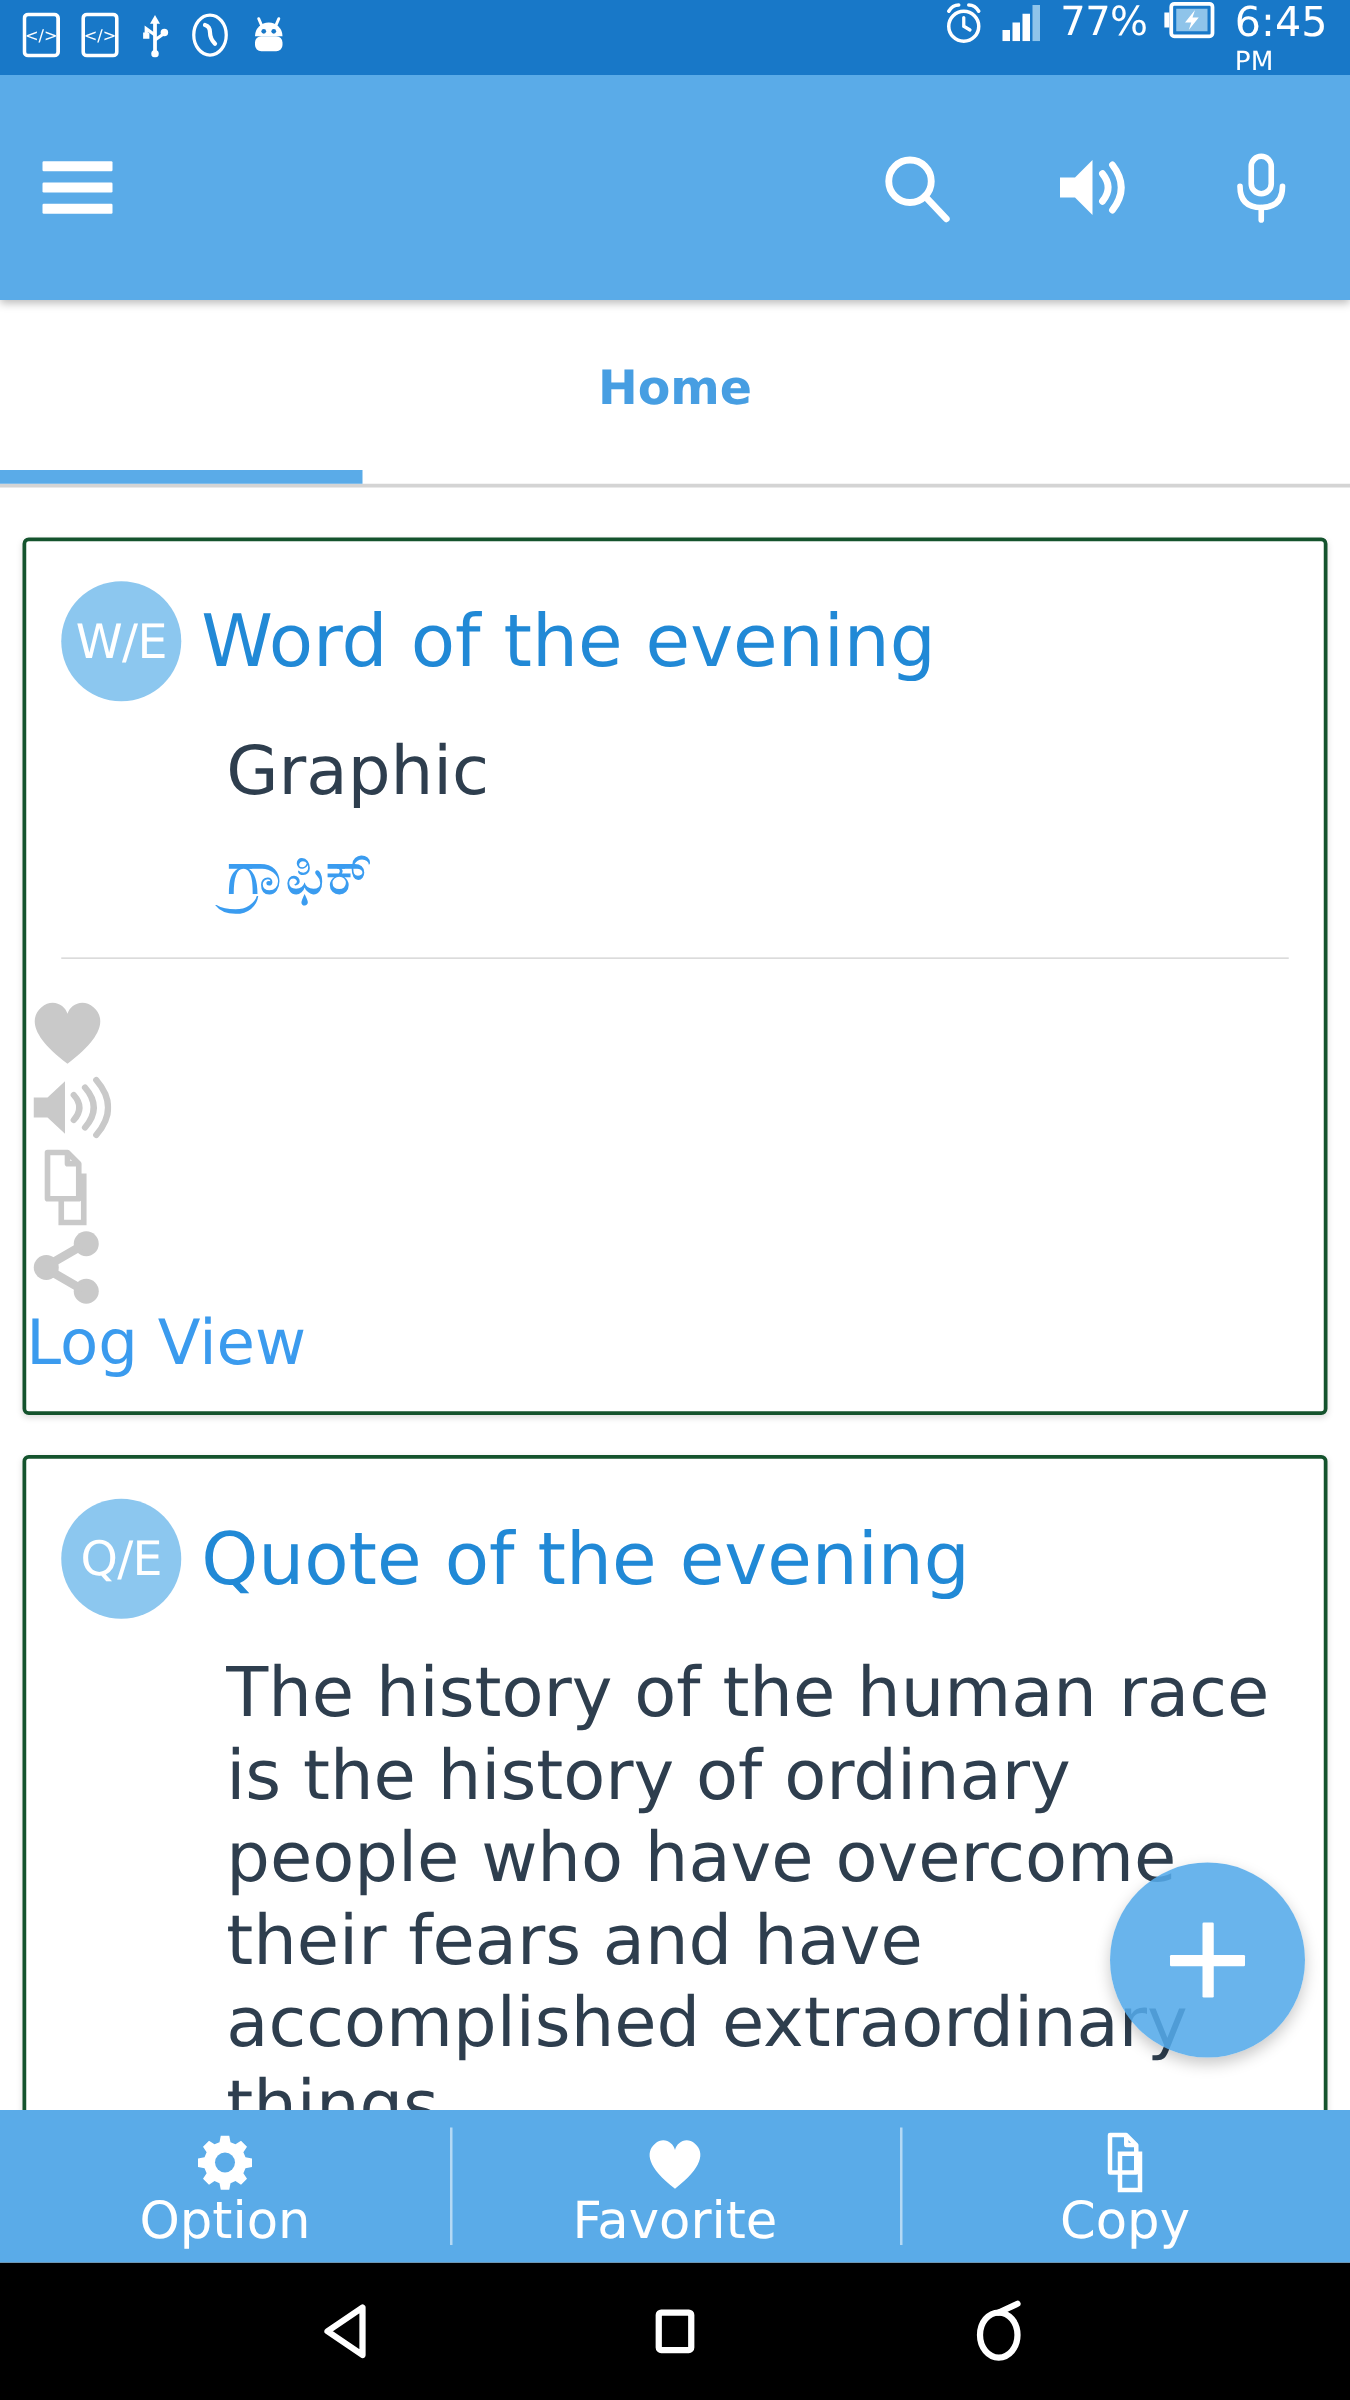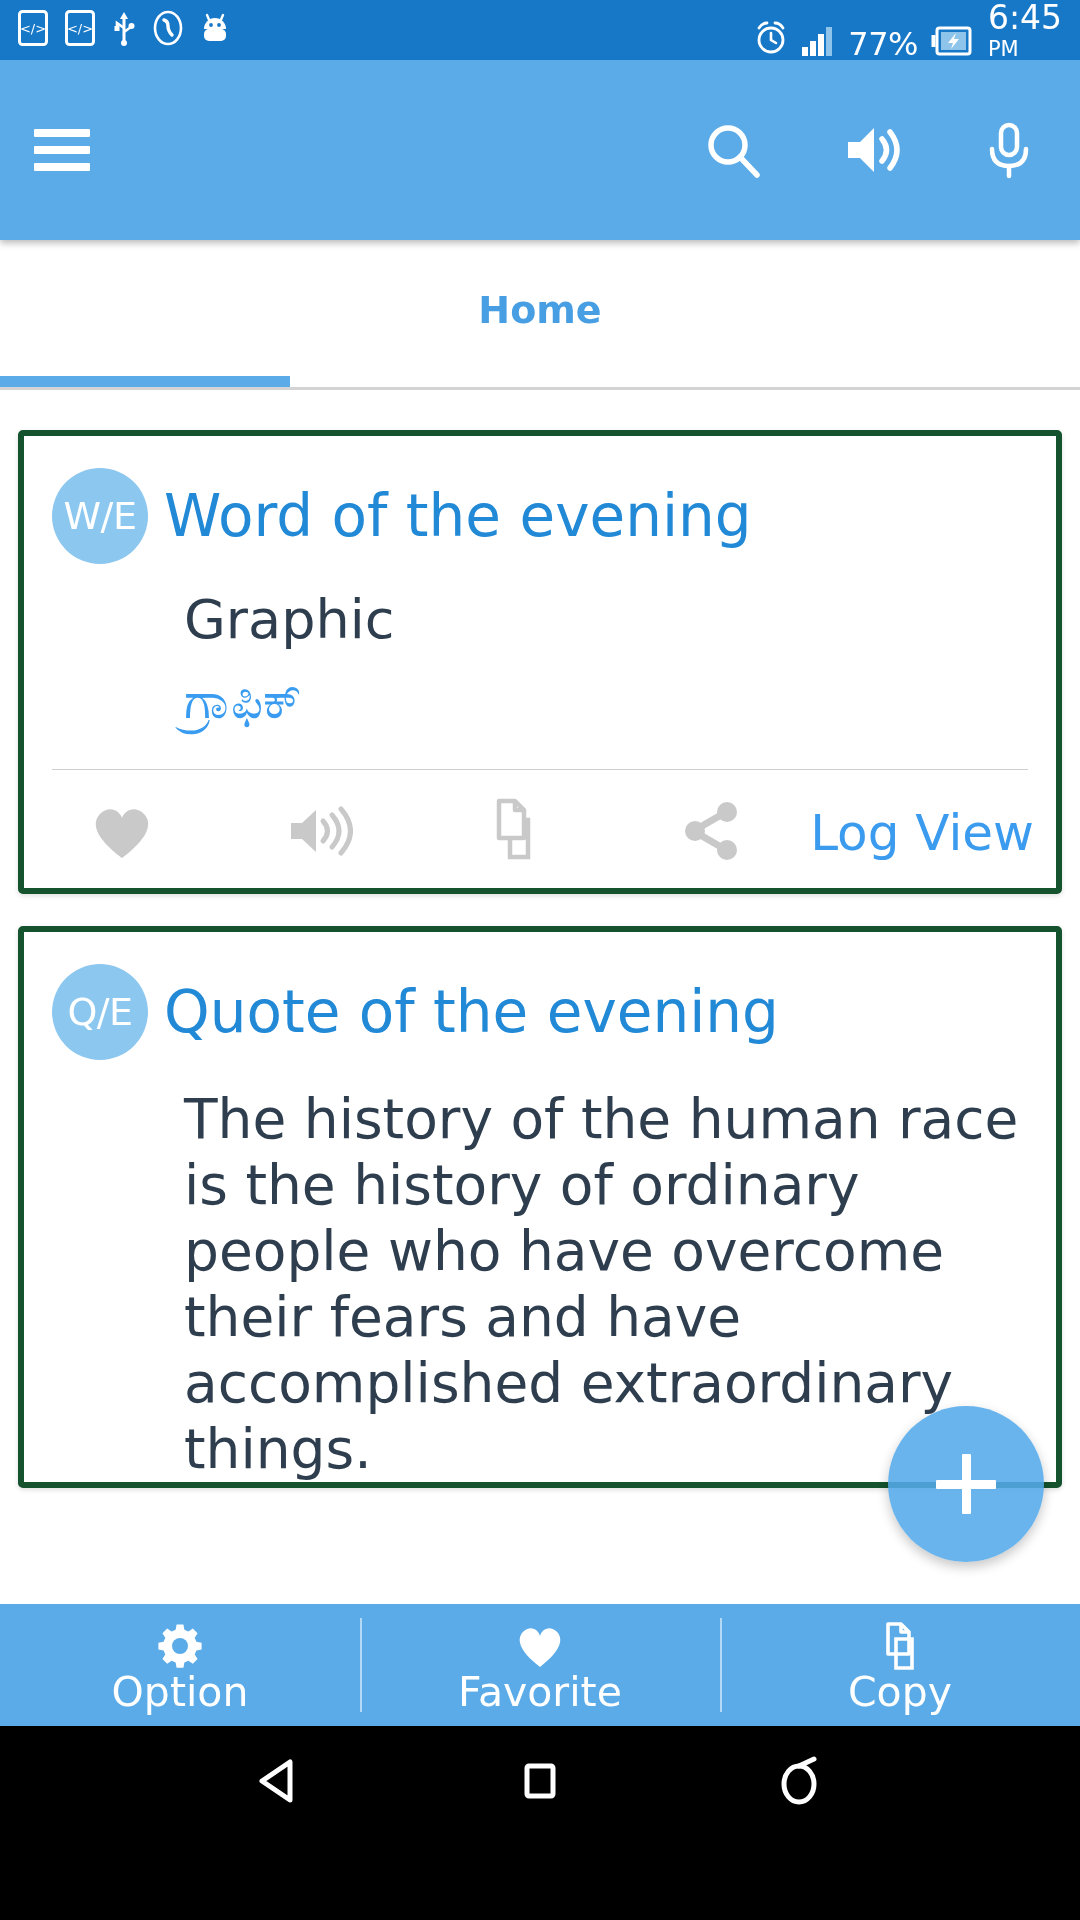--- a/index.html
+++ b/index.html
@@ -35,21 +35,21 @@
     z-index: 40;
   }
   .status-left {
     display: flex;
     align-items: center;
     gap: 17px;
   }
   .status-right {
     margin-left: auto;
     display: flex;
-    align-items: flex-end;
+    align-items: flex-start;
     gap: 13px;
   }
   .sb-icon { display: block; }
   .battery-pct {
     color: #ffffff;
     font-size: 32px;
     font-family: "DejaVu Sans", sans-serif;
     letter-spacing: -0.5px;
     line-height: 1;
   }
@@ -146,21 +146,21 @@
     flex: 1 1 auto;
     background: #ffffff;
     position: relative;
     overflow: hidden;
     padding: 40px 18px 0 18px;
     box-sizing: border-box;
   }
 
   .card {
     background: #ffffff;
-    border: 6px solid #14532d;
+    border: 3px solid #14532d;
     border-radius: 5px;
     box-shadow: 0 2px 5px rgba(0,0,0,0.13);
     margin-bottom: 32px;
     box-sizing: border-box;
   }
 
   .card-head {
     display: flex;
     align-items: center;
     padding: 32px 28px 8px 28px;
@@ -199,22 +199,23 @@
   }
 
   .card-divider {
     height: 1px;
     background: #cfcfcf;
     margin: 38px 28px 0 28px;
   }
 
   .action-row {
     display: flex;
-    align-items: flex-end;
+    align-items: flex-start;
     padding: 26px 0 26px 0;
+    flex-direction: column;
   }
   .action-btn {
     flex: 1 1 0;
     display: flex;
     align-items: center;
     justify-content: center;
     cursor: pointer;
   }
   .log-view {
     flex: 0 0 auto;

